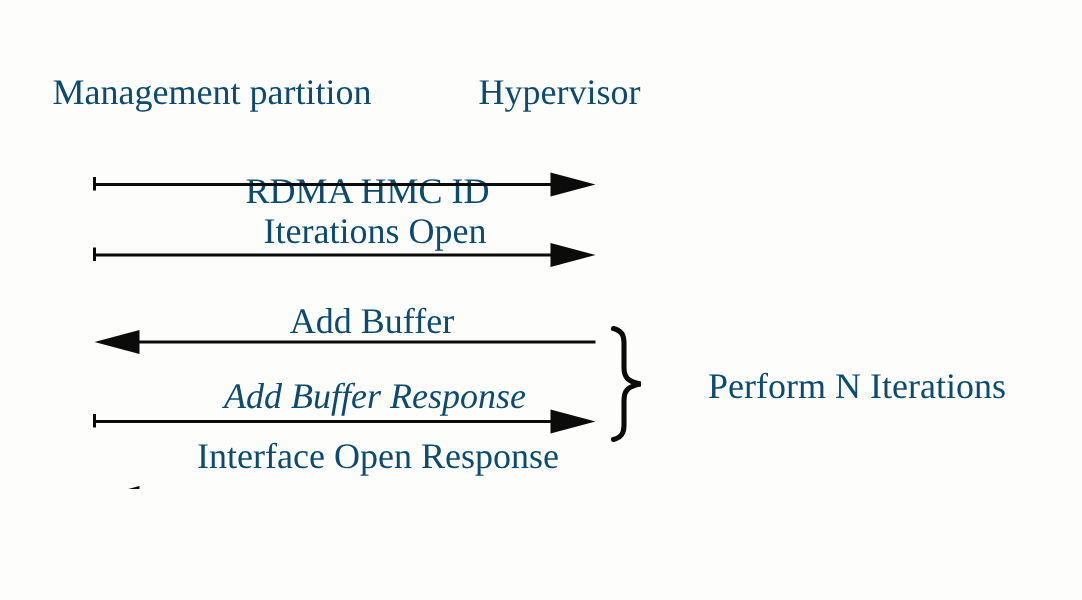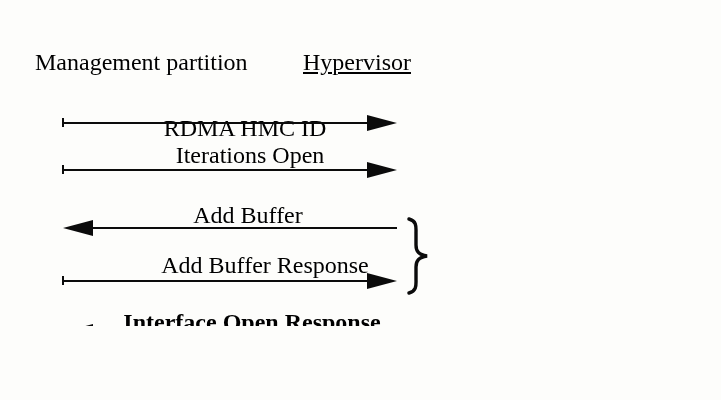--- a/index.html
+++ b/index.html
@@ -4,33 +4,33 @@
 <style>
   html,body{margin:0;padding:0;}
   body{
     font-family:"Liberation Serif","DejaVu Serif",serif;
     background:#fdfdfb;
   }
   .canvas{
     position:relative;
     width:721px;height:326px;
     background:#fdfdfb;
-    color:#000000;
+    color:#0c4a6e;
     font-size:24px;
     line-height:1;
     overflow:hidden;
     text-align:center;
   }
   .actor{
     position:absolute;
     top:50px;
     white-space:nowrap;
   }
   .actor-left{left:35px;}
-  .actor-right{left:303px;text-decoration:underline;}
+  .actor-right{left:319px;}
   .msg .label{
     position:absolute;
     transform:translateX(-50%);
     white-space:nowrap;
   }
   .msg .line{
     position:absolute;
     height:2px;
     background:#0b0b0b;
   }
@@ -59,27 +59,27 @@
   .m2 .tick{left:62px;top:165px;}
   .m2 .line{left:63px;top:169px;width:308px;}
   .m2 .head{left:367px;top:162px;}
 
   
   .m3 .label{left:248px;top:203px;}
   .m3 .line{left:88px;top:227px;width:309px;}
   .m3 .head{left:63px;top:220px;}
 
   
-  .m4 .label{left:265px;top:253px;}
+  .m4 .label{left:250px;top:253px;font-style:italic;}
   .m4 .tick{left:62px;top:276px;}
   .m4 .line{left:63px;top:280px;width:308px;}
   .m4 .head{left:367px;top:273px;}
 
   
-  .m5 .label{left:252px;top:310px;font-weight:bold;}
+  .m5 .label{left:252px;top:293px;}
   .m5 .line{left:88px;top:331px;width:309px;}
   .m5 .head{left:63px;top:324px;}
 
   .brace{
     position:absolute;
     left:404px;top:216px;
   }
   .annotation{
     position:absolute;
     left:472px;top:246px;
@@ -125,14 +125,15 @@
   <div class="msg m5">
     <div class="label">Interface Open Response</div>
     <div class="line"></div>
     <div class="head head-left"></div>
   </div>
 
   <svg class="brace" width="28" height="80" viewBox="0 0 28 80" aria-hidden="true">
     <path d="M5,3 C13,5 12,11 12,17 L12,29 C12,36 15,38.5 23,40 C15,41.5 12,44 12,51 L12,63 C12,69 13,75 5,77" fill="none" stroke="#0b0b0b" stroke-width="3.4" stroke-linecap="round"></path>
   </svg>
 
+  <div class="annotation">Perform N Iterations</div>
 
 </div>
 
 </body></html>

